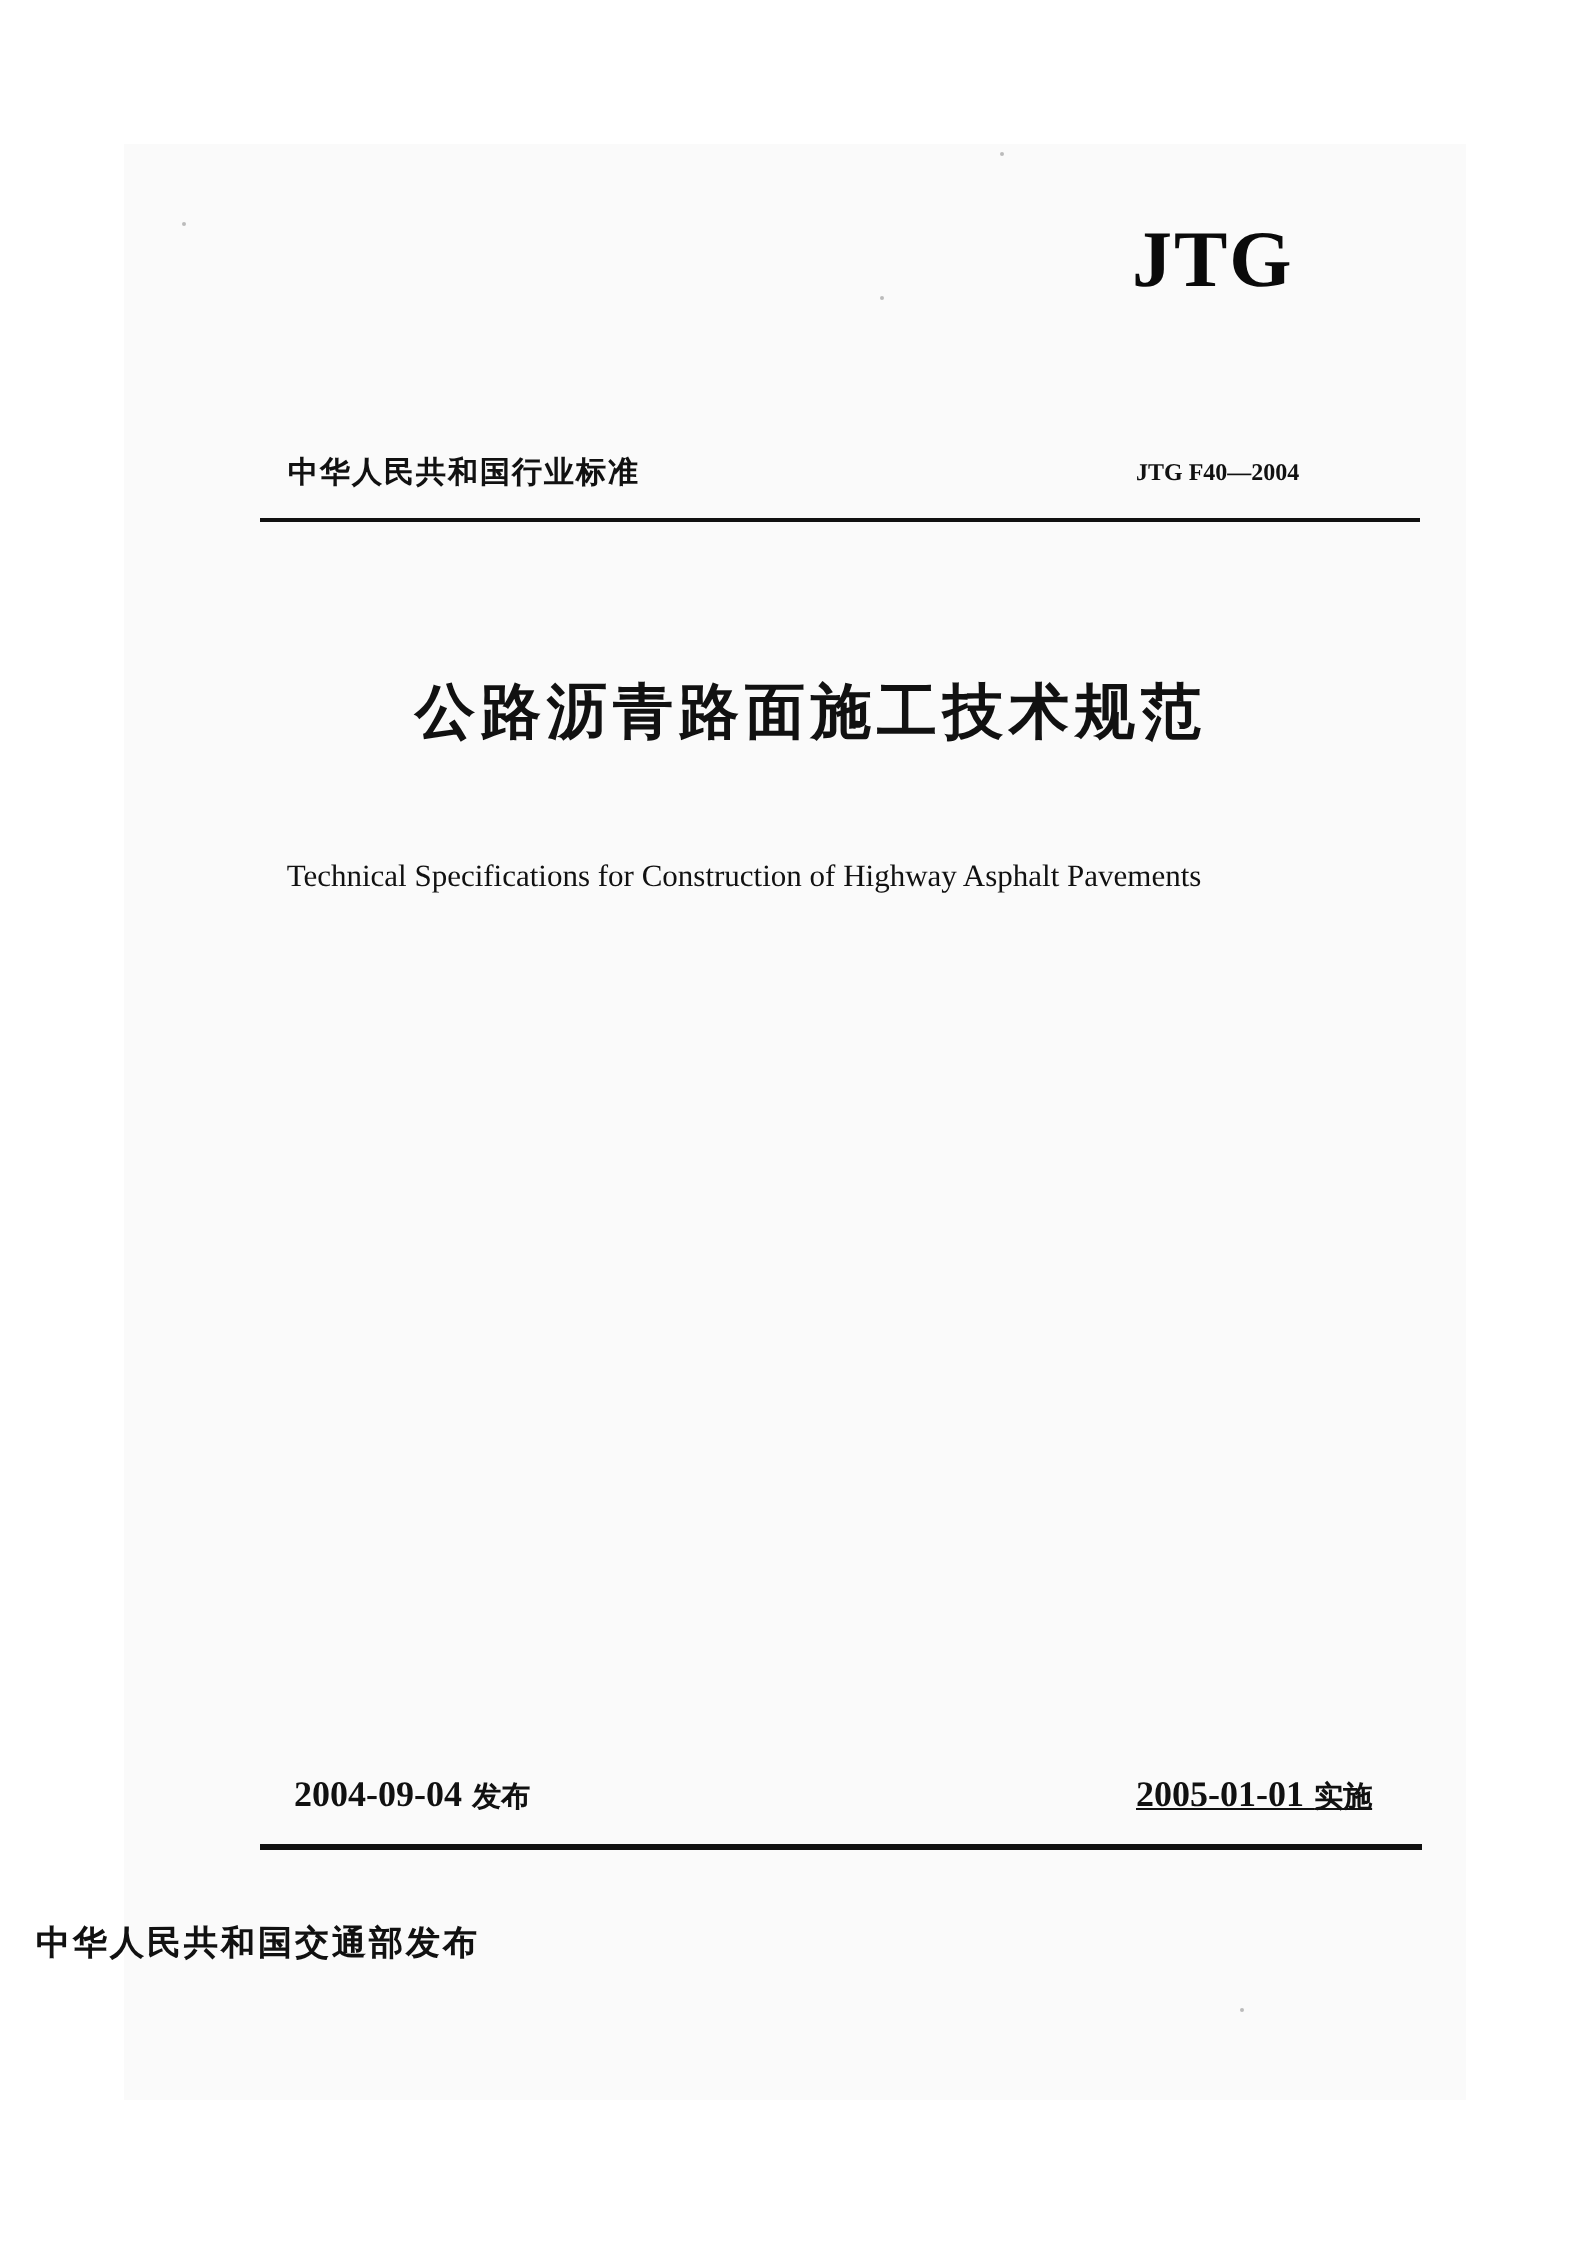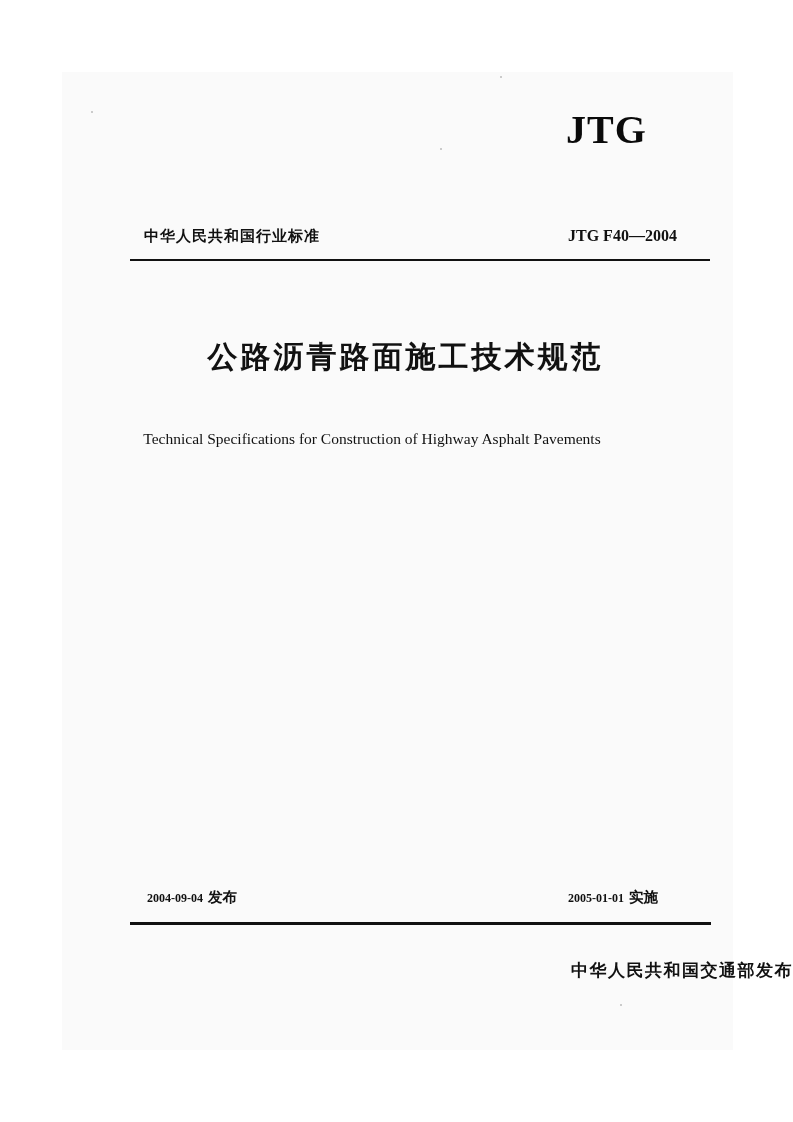--- a/index.html
+++ b/index.html
@@ -40,21 +40,21 @@
       font-size: 15px;
       font-weight: bold;
       line-height: 20px;
       letter-spacing: 1px;
     }
     .std-code {
       left: 568px;
       top: 225px;
       font-family: "Liberation Serif", "DejaVu Serif", serif;
       font-weight: bold;
-      font-size: 16px;
+      font-size: 12px;
       line-height: 22px;
     }
     .rule-top {
       left: 130px;
       top: 259px;
       width: 580px;
       height: 2px;
       background: #111111;
     }
     .title-cn {
@@ -86,44 +86,44 @@
       font-weight: bold;
       font-size: 14.5px;
       line-height: 20px;
     }
     .date-impl {
       left: 568px;
       top: 887px;
       font-weight: bold;
       font-size: 14.5px;
       line-height: 20px;
+      text-decoration: underline;
     }
     .date-num {
       font-family: "Liberation Serif", "DejaVu Serif", serif;
-      font-size: 12px;
+      font-size: 18px;
     }
     .rule-bottom {
       left: 130px;
       top: 922px;
       width: 581px;
       height: 3px;
       background: #111111;
     }
     .publisher {
       left: 0;
       width: 793px;
       top: 960px;
-      text-align: right;
+      text-align: left;
       font-size: 17px;
       font-weight: bold;
       line-height: 24px;
       letter-spacing: 1.5px;
       padding-left: 18px;
       box-sizing: border-box;
-      font-family: Liberation Mono, monospace;
     }
     .speck {
       position: absolute;
       width: 2px;
       height: 2px;
       background: #bbbbbb;
       border-radius: 1px;
     }
   </style>
 </head>

